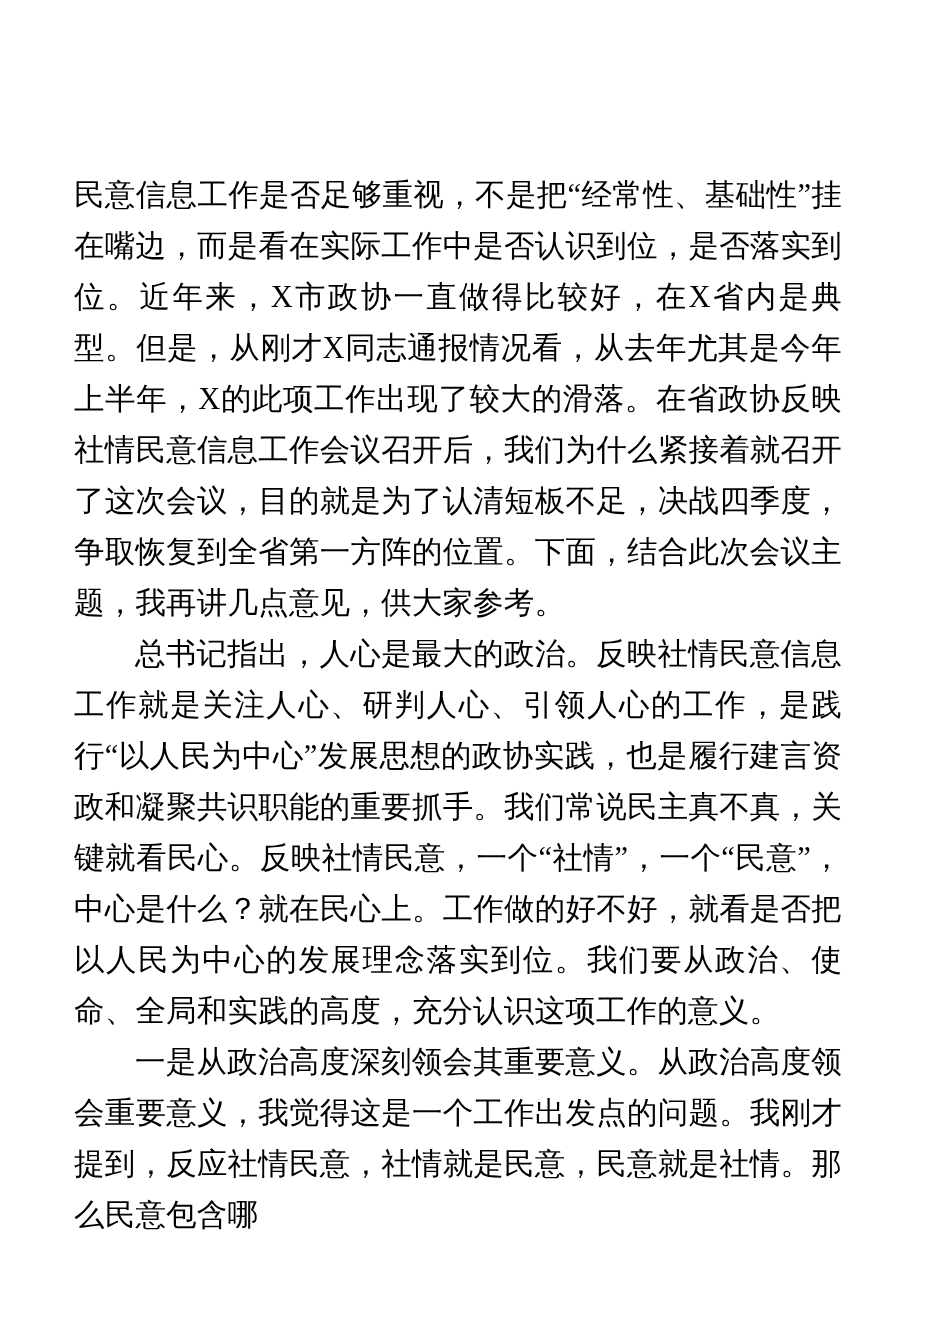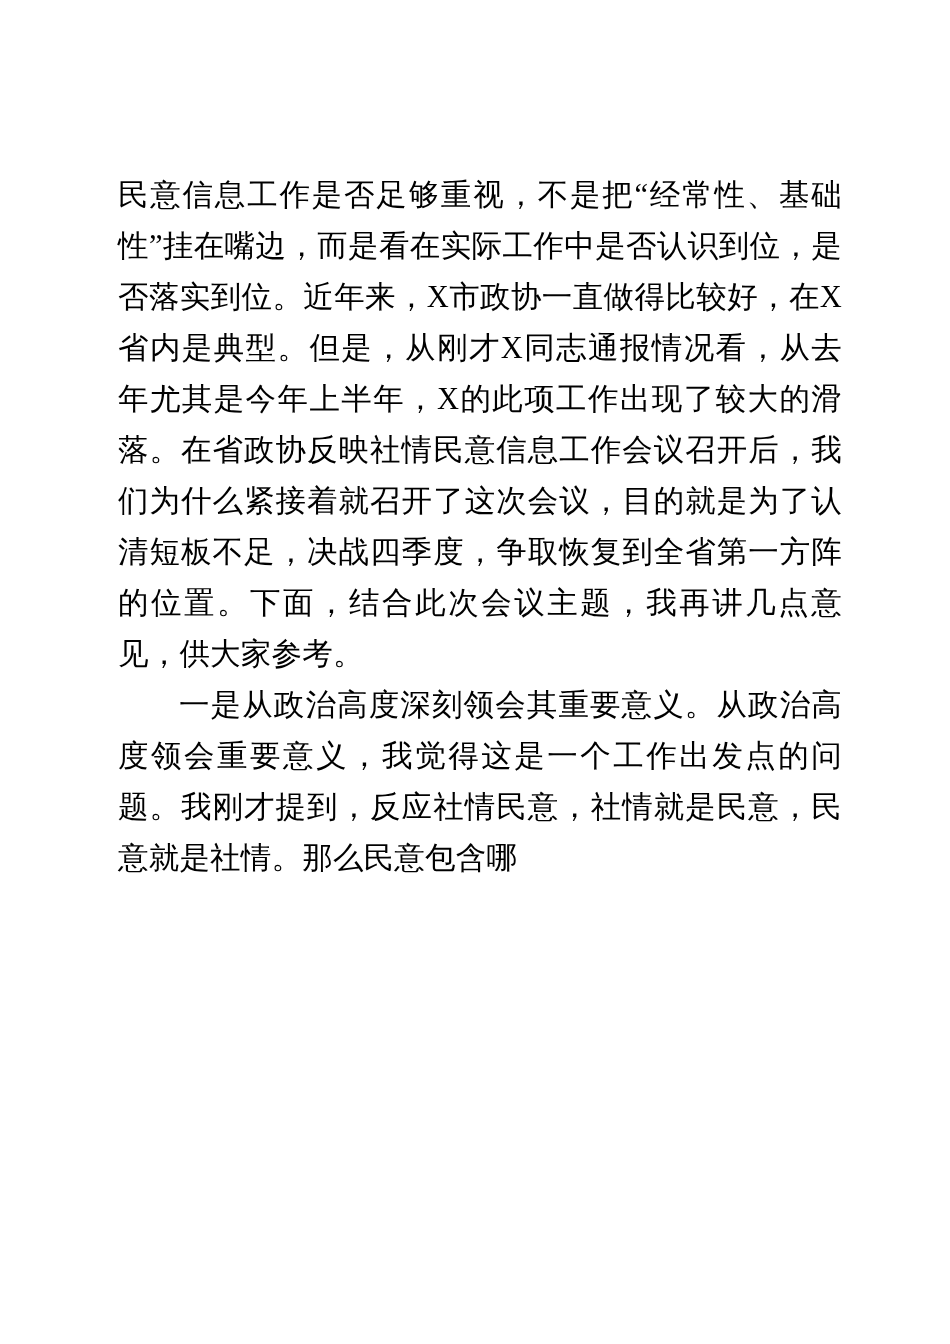--- a/index.html
+++ b/index.html
@@ -13,21 +13,21 @@
     font-family: "Liberation Serif", "DejaVu Serif", serif;
     color: #000000;
     overflow: hidden;
   }
   .page {
     position: relative;
     width: 950px;
     height: 1344px;
     background: #ffffff;
     box-sizing: border-box;
-    padding: 170px 108px 60px 118px;
+    padding: 170px 108px 60px 74px;
   }
   .doc-body {
     font-size: 30.5px;
     line-height: 51px;
     letter-spacing: 0.2px;
     text-align: justify;
     text-justify: inter-ideograph;
     font-weight: 500;
   }
   .para {
@@ -44,15 +44,16 @@
     text-indent: 2em;
     font-weight: 700;
   }
 </style>
 </head>
 <body>
 
 <div class="page">
   <div class="doc-body">
     <p class="para no-indent">民意信息工作是否足够重视，不是把“经常性、基础性”挂在嘴边，而是看在实际工作中是否认识到位，是否落实到位。近年来，X市政协一直做得比较好，在X省内是典型。但是，从刚才X同志通报情况看，从去年尤其是今年上半年，X的此项工作出现了较大的滑落。在省政协反映社情民意信息工作会议召开后，我们为什么紧接着就召开了这次会议，目的就是为了认清短板不足，决战四季度，争取恢复到全省第一方阵的位置。下面，结合此次会议主题，我再讲几点意见，供大家参考。</p>
+    <p class="para">总书记指出，人心是最大的政治。反映社情民意信息工作就是关注人心、研判人心、引领人心的工作，是践行“以人民为中心”发展思想的政协实践，也是履行建言资政和凝聚共识职能的重要抓手。我们常说民主真不真，关键就看民心。反映社情民意，一个“社情”，一个“民意”，中心是什么？就在民心上。工作做的好不好，就看是否把以人民为中心的发展理念落实到位。我们要从政治、使命、全局和实践的高度，充分认识这项工作的意义。</p>
     <p class="para">一是从政治高度深刻领会其重要意义。从政治高度领会重要意义，我觉得这是一个工作出发点的问题。我刚才提到，反应社情民意，社情就是民意，民意就是社情。那么民意包含哪</p>
   </div>
 </div>
 
 </body></html>

